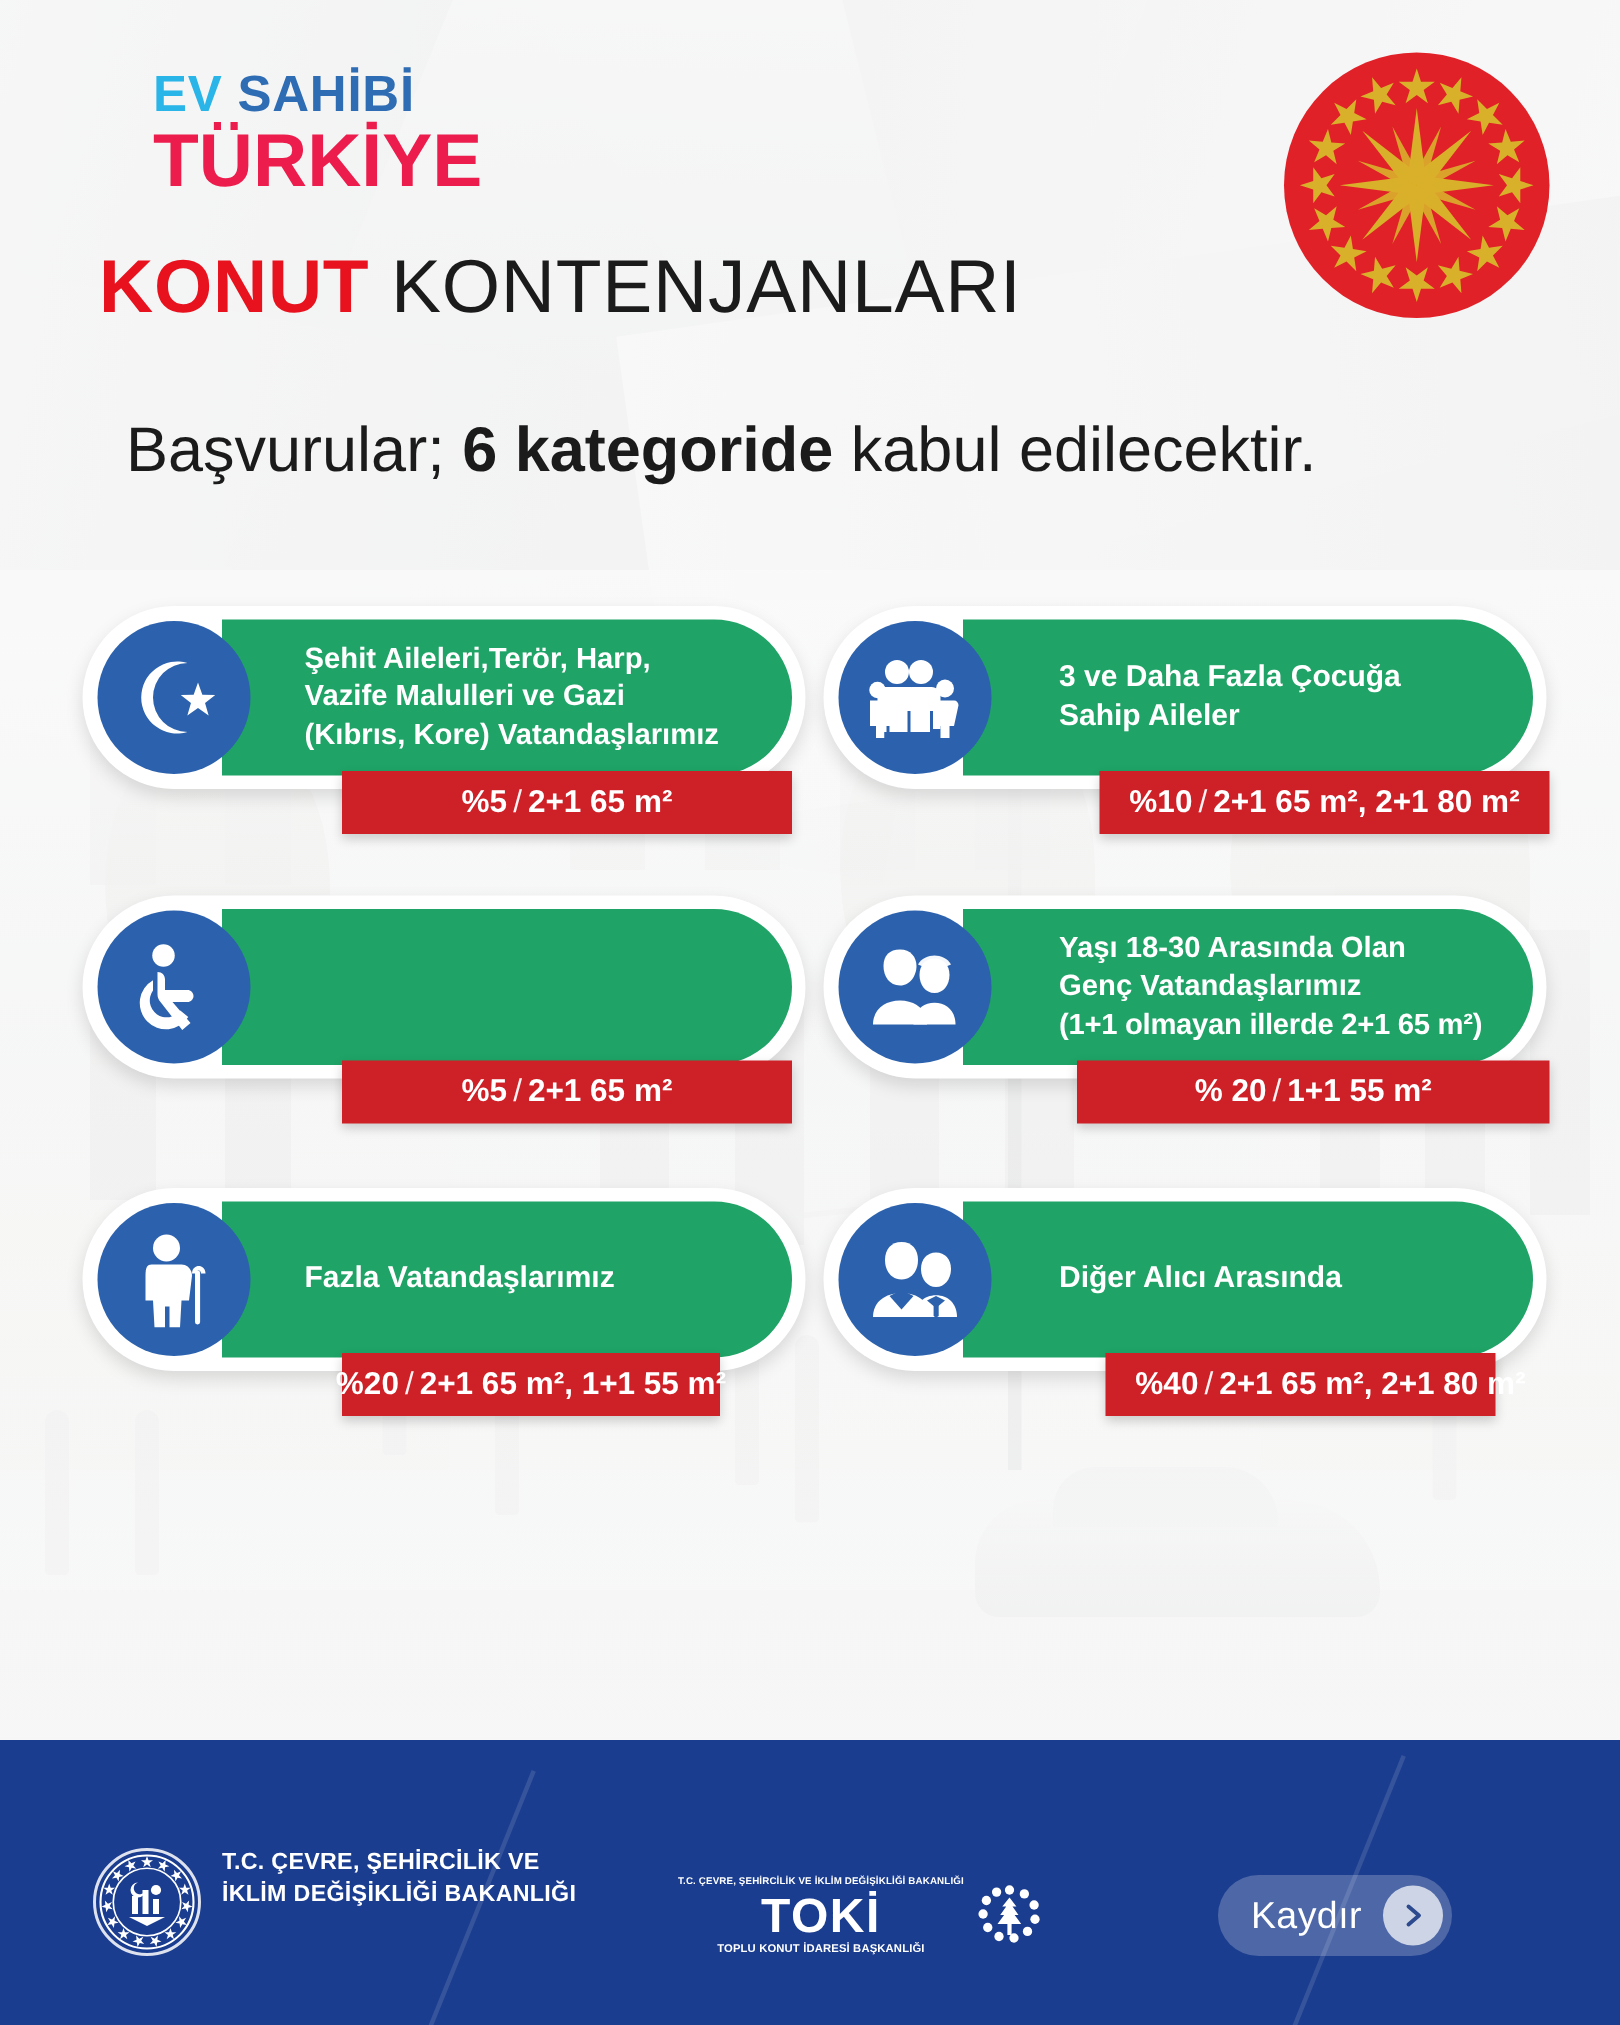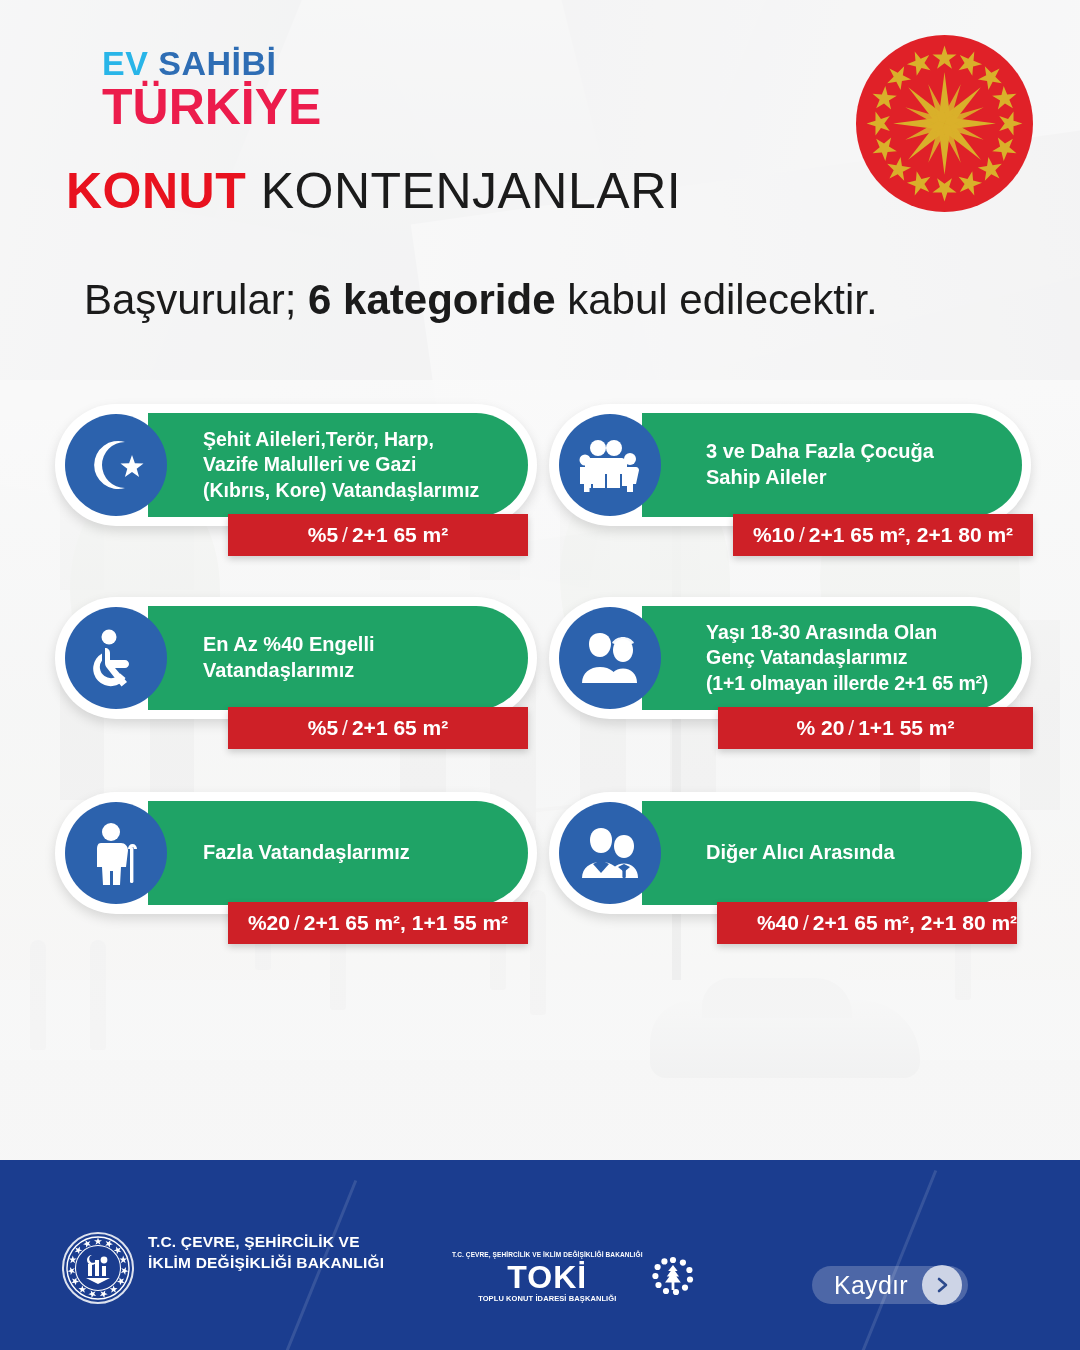--- a/index.html
+++ b/index.html
@@ -99,22 +99,22 @@
   #card-2{ left:549px; top:0;   }
   #card-3{ left:55px;  top:193px; }
   #card-4{ left:549px; top:193px; }
   #card-5{ left:55px;  top:388px; }
   #card-6{ left:549px; top:388px; }
 
   #card-1 .badge{ left:173px; top:110px; width:300px; }
   #card-2 .badge{ left:184px; top:110px; width:300px; }
   #card-3 .badge{ left:173px; top:110px; width:300px; }
   #card-4 .badge{ left:169px; top:110px; width:315px; }
-  #card-5 .badge{ left:173px; top:110px; width:300px; }
-  #card-6 .badge{ left:168px; top:110px; width:300px;padding-left:40px; }
+  #card-5 .badge{ left:173px; top:110px; width:252px; }
+  #card-6 .badge{ left:188px; top:110px; width:260px;padding-left:40px; }
 
   #card-2 .label, #card-4 .label, #card-6 .label{ left:157px; }
   #card-4 .label{ font-size:19.5px; line-height:1.3; }
   #card-4 .label .ln3{ letter-spacing:-.2px; }
   #card-1 .label{ font-size:19.5px; line-height:1.30; }
 
   
   #footer{ position:absolute; z-index:8; left:0; bottom:0; width:1080px; height:190px; overflow:hidden; }
   #footer .curve{
     position:absolute; left:-240px; top:-110px; width:1700px; height:440px;
@@ -132,21 +132,21 @@
 
   #toki{ position:absolute; left:452px; bottom:48px; display:flex; align-items:center; gap:9px; }
   #toki .tk-txt{ color:#fff; text-align:center; line-height:1; }
   #toki .tk-top{ font-size:6.5px; font-weight:bold; letter-spacing:.1px; margin-bottom:2px; }
   #toki .tk-mid{ font-size:32px; font-weight:bold; letter-spacing:1px; }
   #toki .tk-bot{ font-size:7.5px; font-weight:bold; letter-spacing:.1px; margin-top:2px; }
   #toki .tk-mark{ width:42px; height:42px; }
 
   #kaydir{
     position:absolute; right:112px; bottom:46px;
-    height:38px; padding:0 6px 0 22px;
+    height:54px; padding:0 6px 0 22px;
     background:rgba(255,255,255,.22); border-radius:28px;
     display:flex; align-items:center; gap:14px;
   }
   #kaydir .kt{ color:#fff; font-size:25px; letter-spacing:.3px; }
   #kaydir .kc{
     width:40px; height:40px; border-radius:50%;
     background:rgba(255,255,255,.72);
     display:flex; align-items:center; justify-content:center;
   }
   #kaydir .kc svg{ display:block; }
@@ -321,24 +321,20 @@
   <div class="card" id="card-3">
     <div class="shell"></div>
     <div class="green"></div>
     <div class="icon">
       <svg width="62" height="62" viewBox="0 0 62 62" fill="#fff">
         <circle cx="24" cy="10" r="7.5"></circle>
         <path d="M20 21c3 0 5 2 5 5v7h15c2.2 0 4 1.8 4 4s-1.8 4-4 4H30l12 14-5.5 4.6L22 41c-1.4-1.6-2-3.2-2-5.2V26c0-3 0-5 0-5z"></path>
         <path d="M17 26.5a17.5 17.5 0 1 0 23.5 24.5l-5.3-4.4A11 11 0 1 1 17 33.4z"></path>
       </svg>
     </div>
-    <div class="label">
-      <span class="ln ln1">En Az %40 Engelli</span>
-      <span class="ln ln2">Vatandaşlarımız</span>
-    </div>
     <div class="badge">
       <b>%5</b>
       <span class="sl">/</span>
       <span class="rest">2+1 65 m²</span>
     </div>
   </div>
 
   <div class="card" id="card-4">
     <div class="shell"></div>
     <div class="green"></div>

